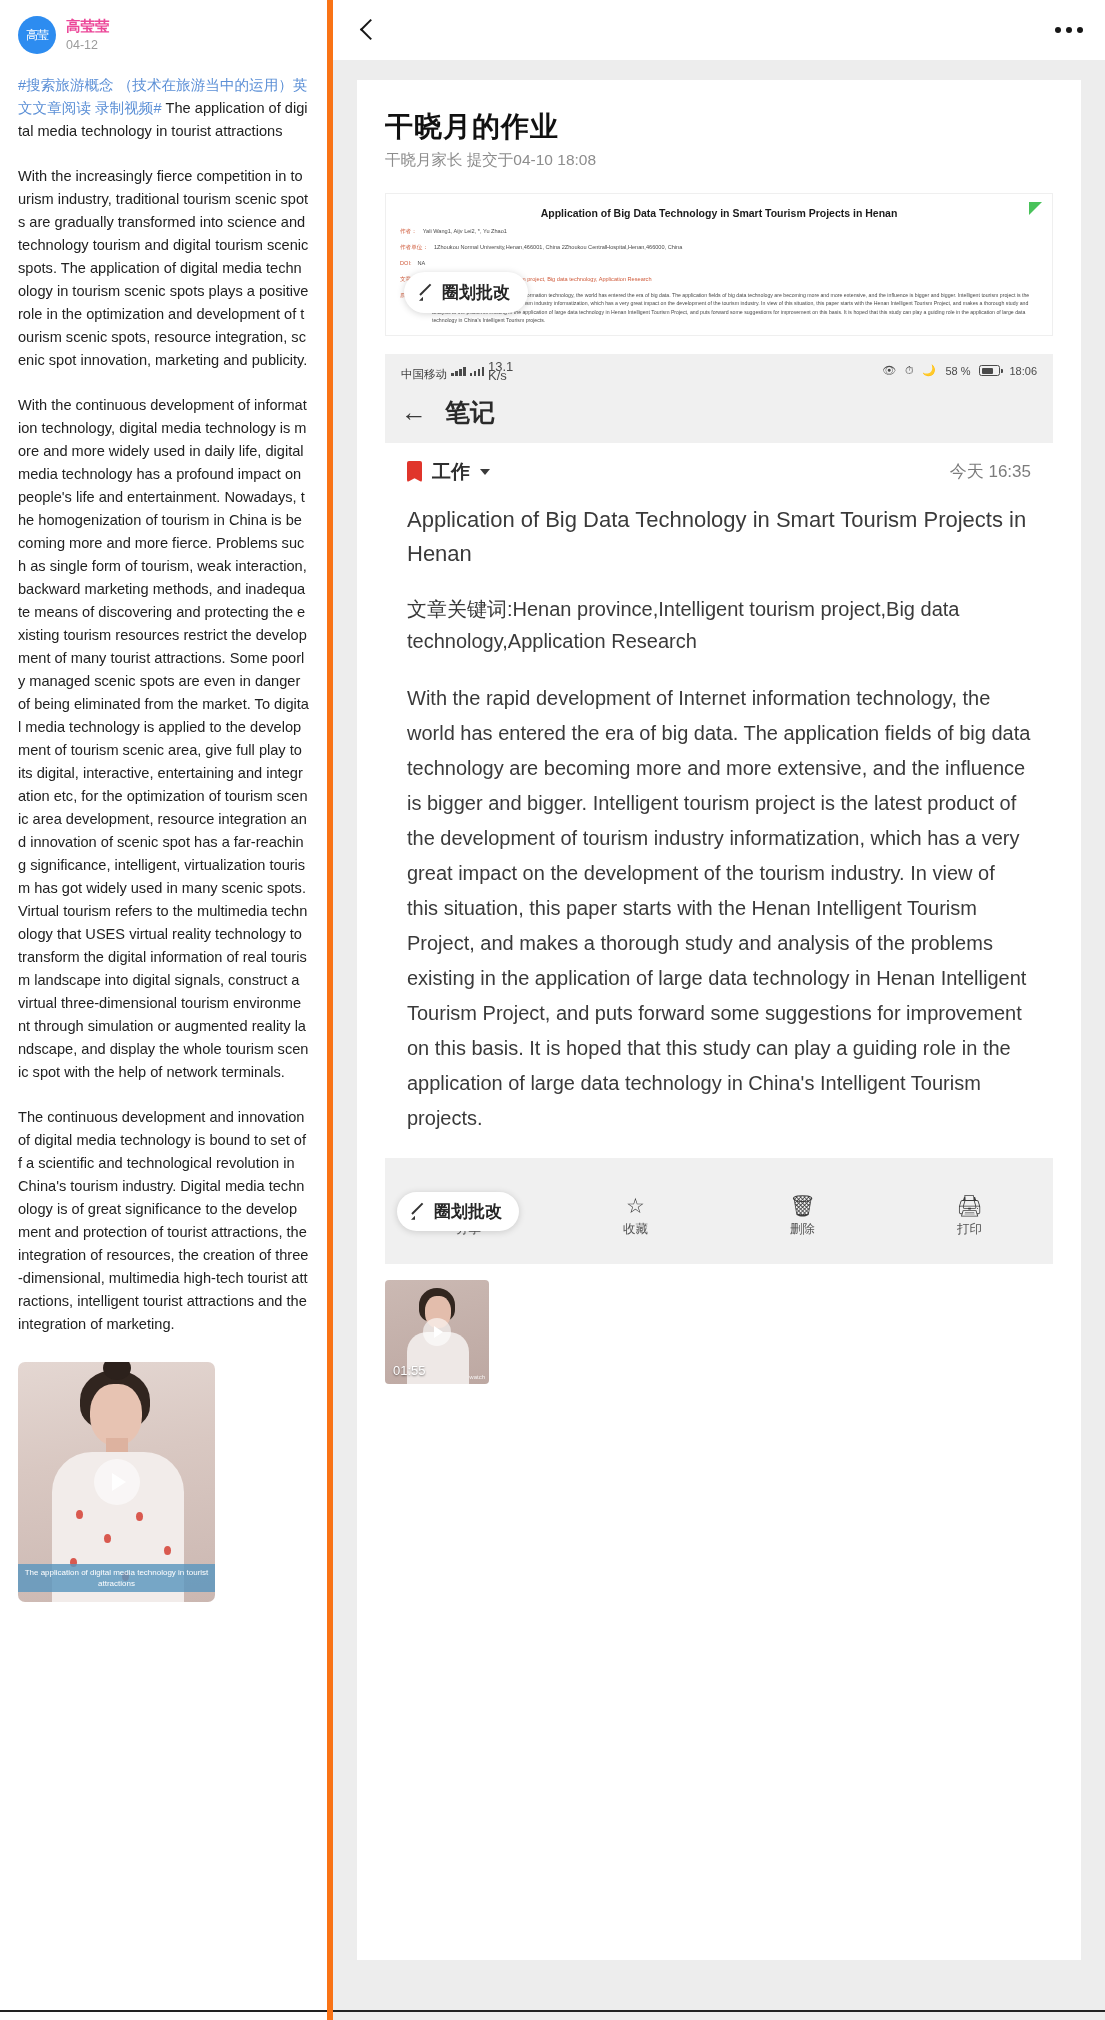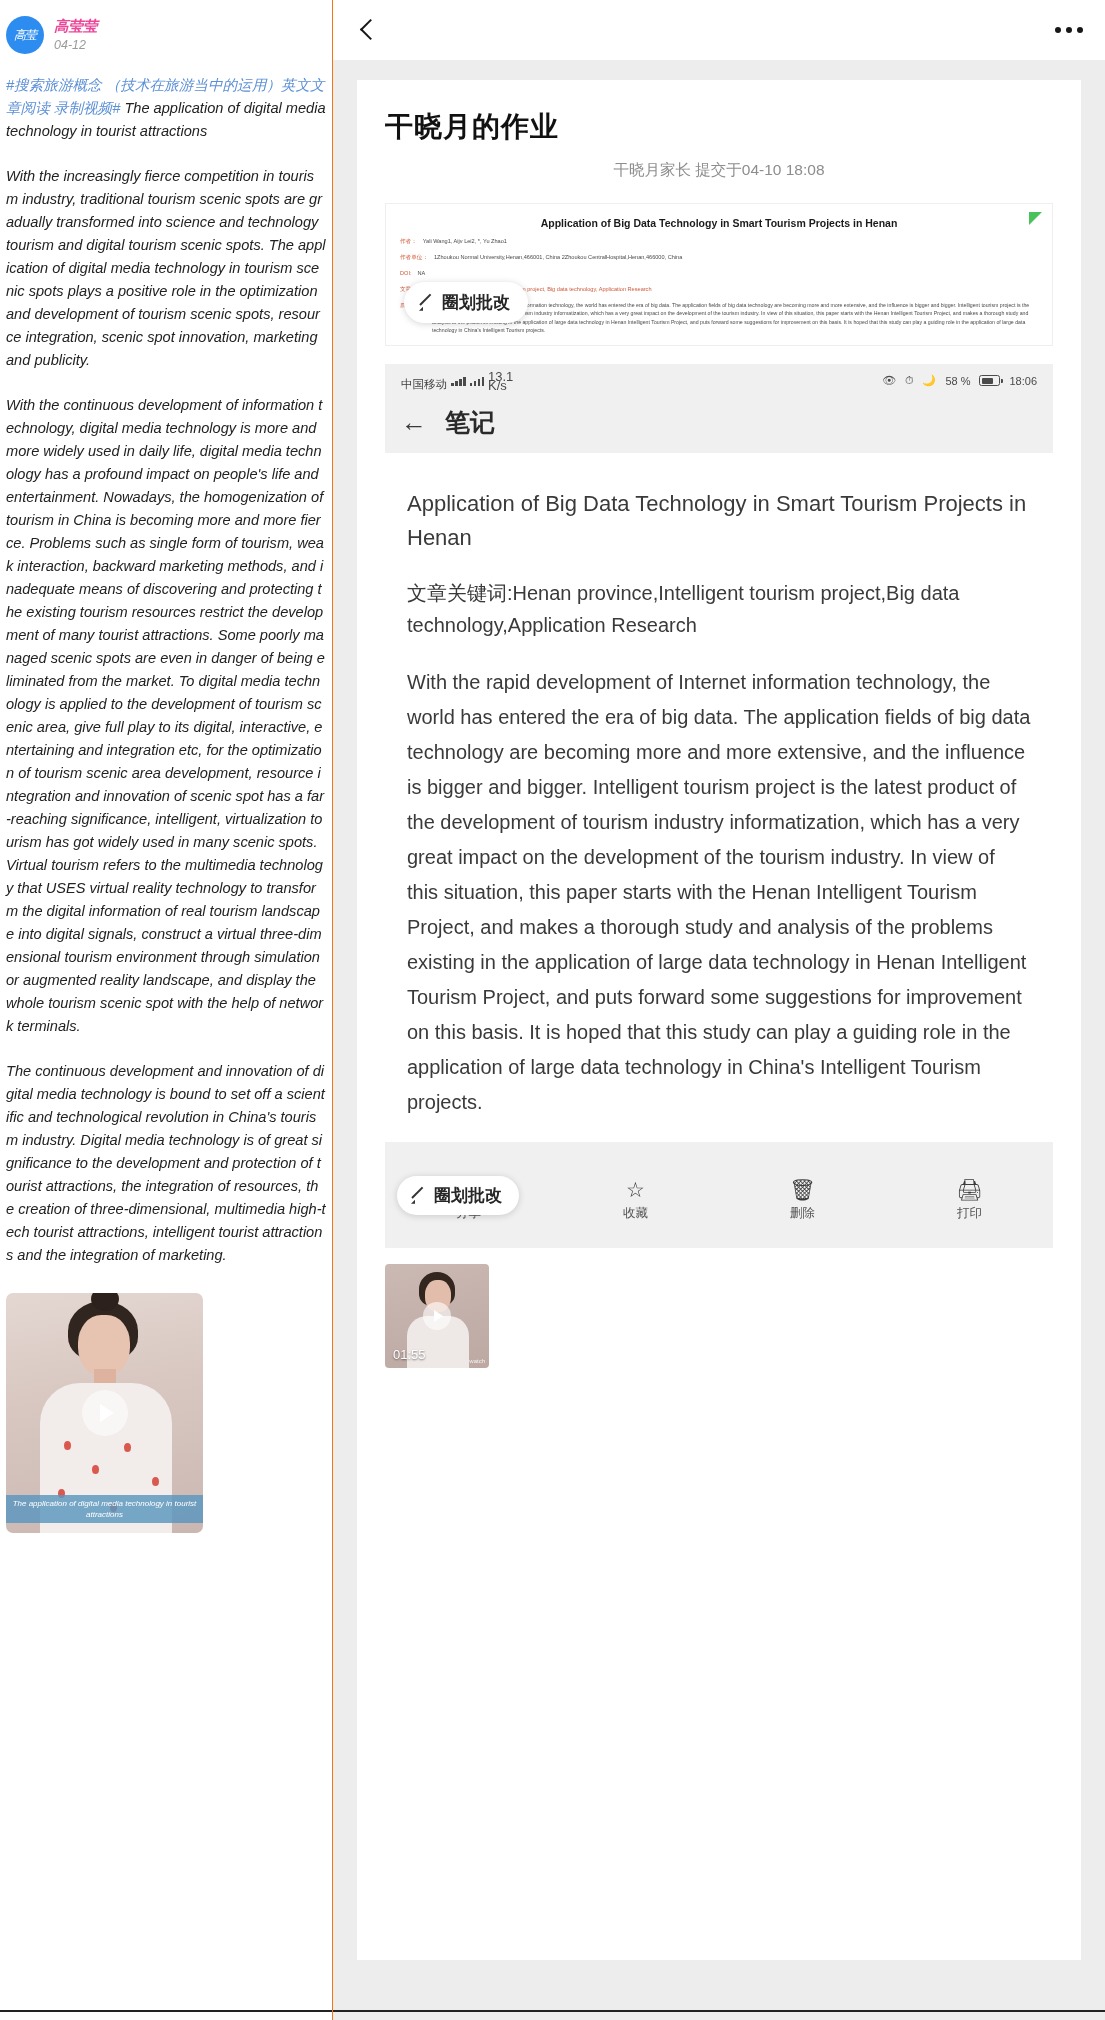--- a/index.html
+++ b/index.html
@@ -15,25 +15,24 @@
     background: #ffffff;
     display: flex;
     overflow: hidden;
   }
 
   
   .left-pane {
     width: 333px;
     height: 2020px;
     background: #ffffff;
-    border-right: 1px solid #f97316;
-    padding: 0 6px;
+    border-right: 6px solid #f97316;
+    padding: 0 18px;
     overflow: hidden;
     position: relative;
-    font-style: italic;
   }
   .post-header {
     display: flex;
     align-items: flex-start;
     padding-top: 16px;
     gap: 10px;
   }
   .avatar {
     width: 38px; height: 38px;
     border-radius: 50%;
@@ -224,24 +223,23 @@
     padding: 28px 28px 30px 28px;
     position: relative;
   }
   .doc-title {
     font-size: 28px;
     font-weight: bold;
     color: #111;
     letter-spacing: 1px;
   }
   .doc-sub {
-    margin-top: 14px;
+    margin-top: 4px;
     font-size: 15.5px;
     color: #8d8d8d;
-    text-align: center;
   }
 
   
   .paper-thumb {
     margin-top: 22px;
     border: 1px solid #efefef;
     background: #fff;
     padding: 12px 14px 10px 14px;
     position: relative;
     overflow: hidden;
@@ -661,20 +659,26 @@
             <span>18:06</span>
           </div>
         </div>
 
         <div class="note-header">
           <span class="note-back">←</span>
           <span class="note-title-cn">笔记</span>
         </div>
 
         <div class="note-body">
+          <div class="nb-topline">
+            <span class="book-icon"></span>
+            <span class="nb-folder">工作</span>
+            <span class="nb-caret"></span>
+            <span class="nb-time">今天 16:35</span>
+          </div>
           <div class="nb-h1">Application of Big Data Technology in Smart Tourism Projects in Henan</div>
           <div class="nb-kw">文章关键词:Henan province,Intelligent tourism project,Big data technology,Application Research</div>
           <div class="nb-para">With the rapid development of Internet information technology, the world has entered the era of big data. The application fields of big data technology are becoming more and more extensive, and the influence is bigger and bigger. Intelligent tourism project is the latest product of the development of tourism industry informatization, which has a very great impact on the development of the tourism industry. In view of this situation, this paper starts with the Henan Intelligent Tourism Project, and makes a thorough study and analysis of the problems existing in the application of large data technology in Henan Intelligent Tourism Project, and puts forward some suggestions for improvement on this basis. It is hoped that this study can play a guiding role in the application of large data technology in China's Intelligent Tourism projects.</div>
         </div>
 
         <div class="action-bar">
           <div class="ab-item">
             <span class="ab-glyph">⤴</span>
             <span>分享</span>
           </div>

